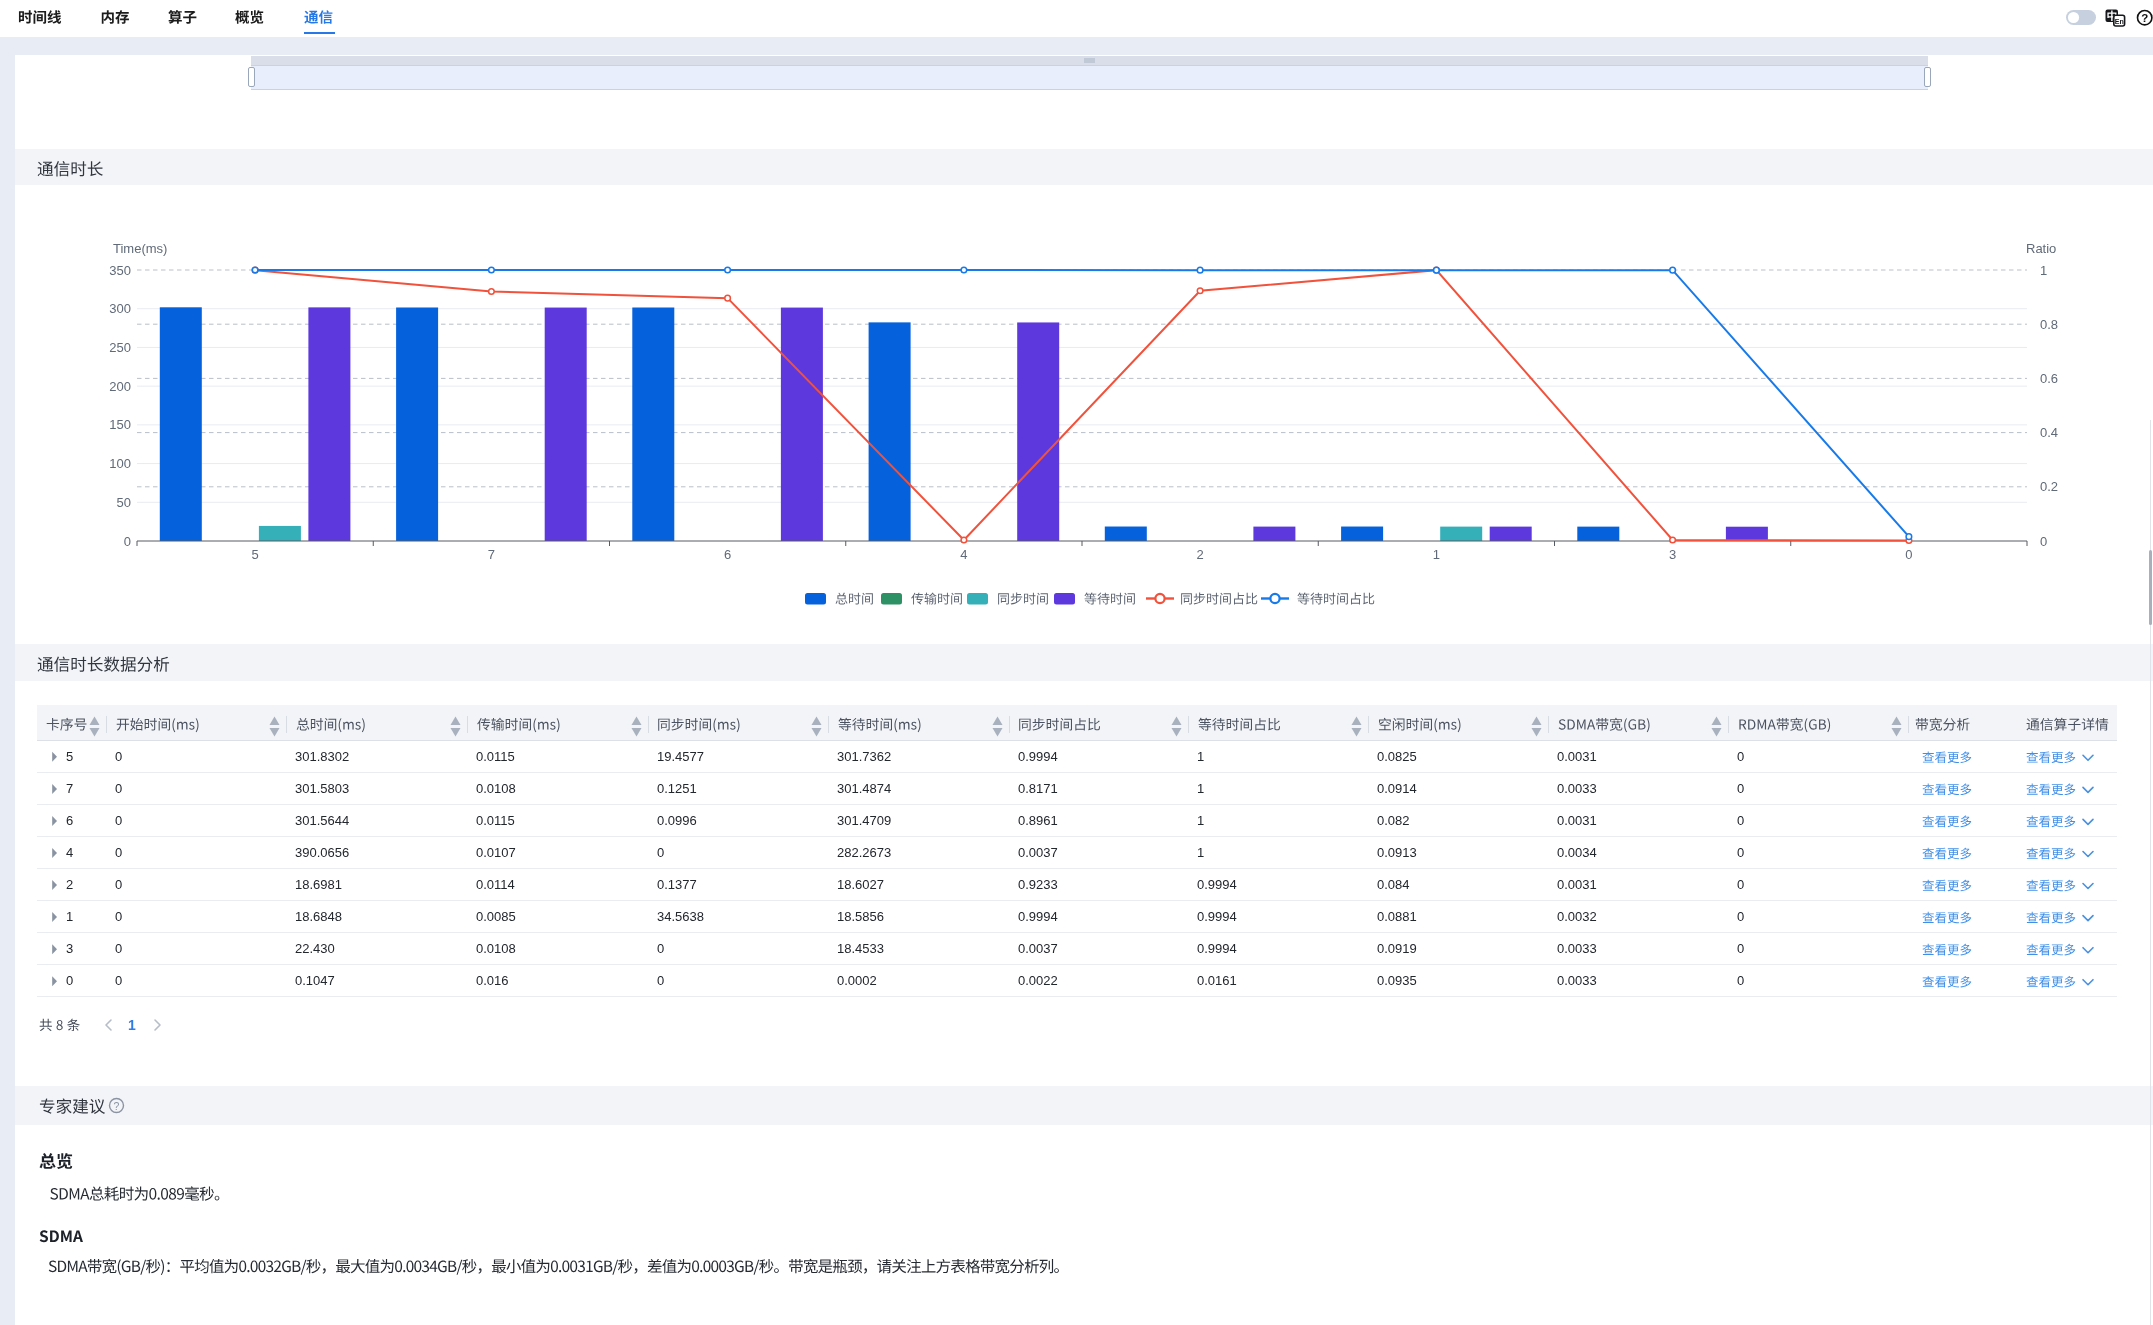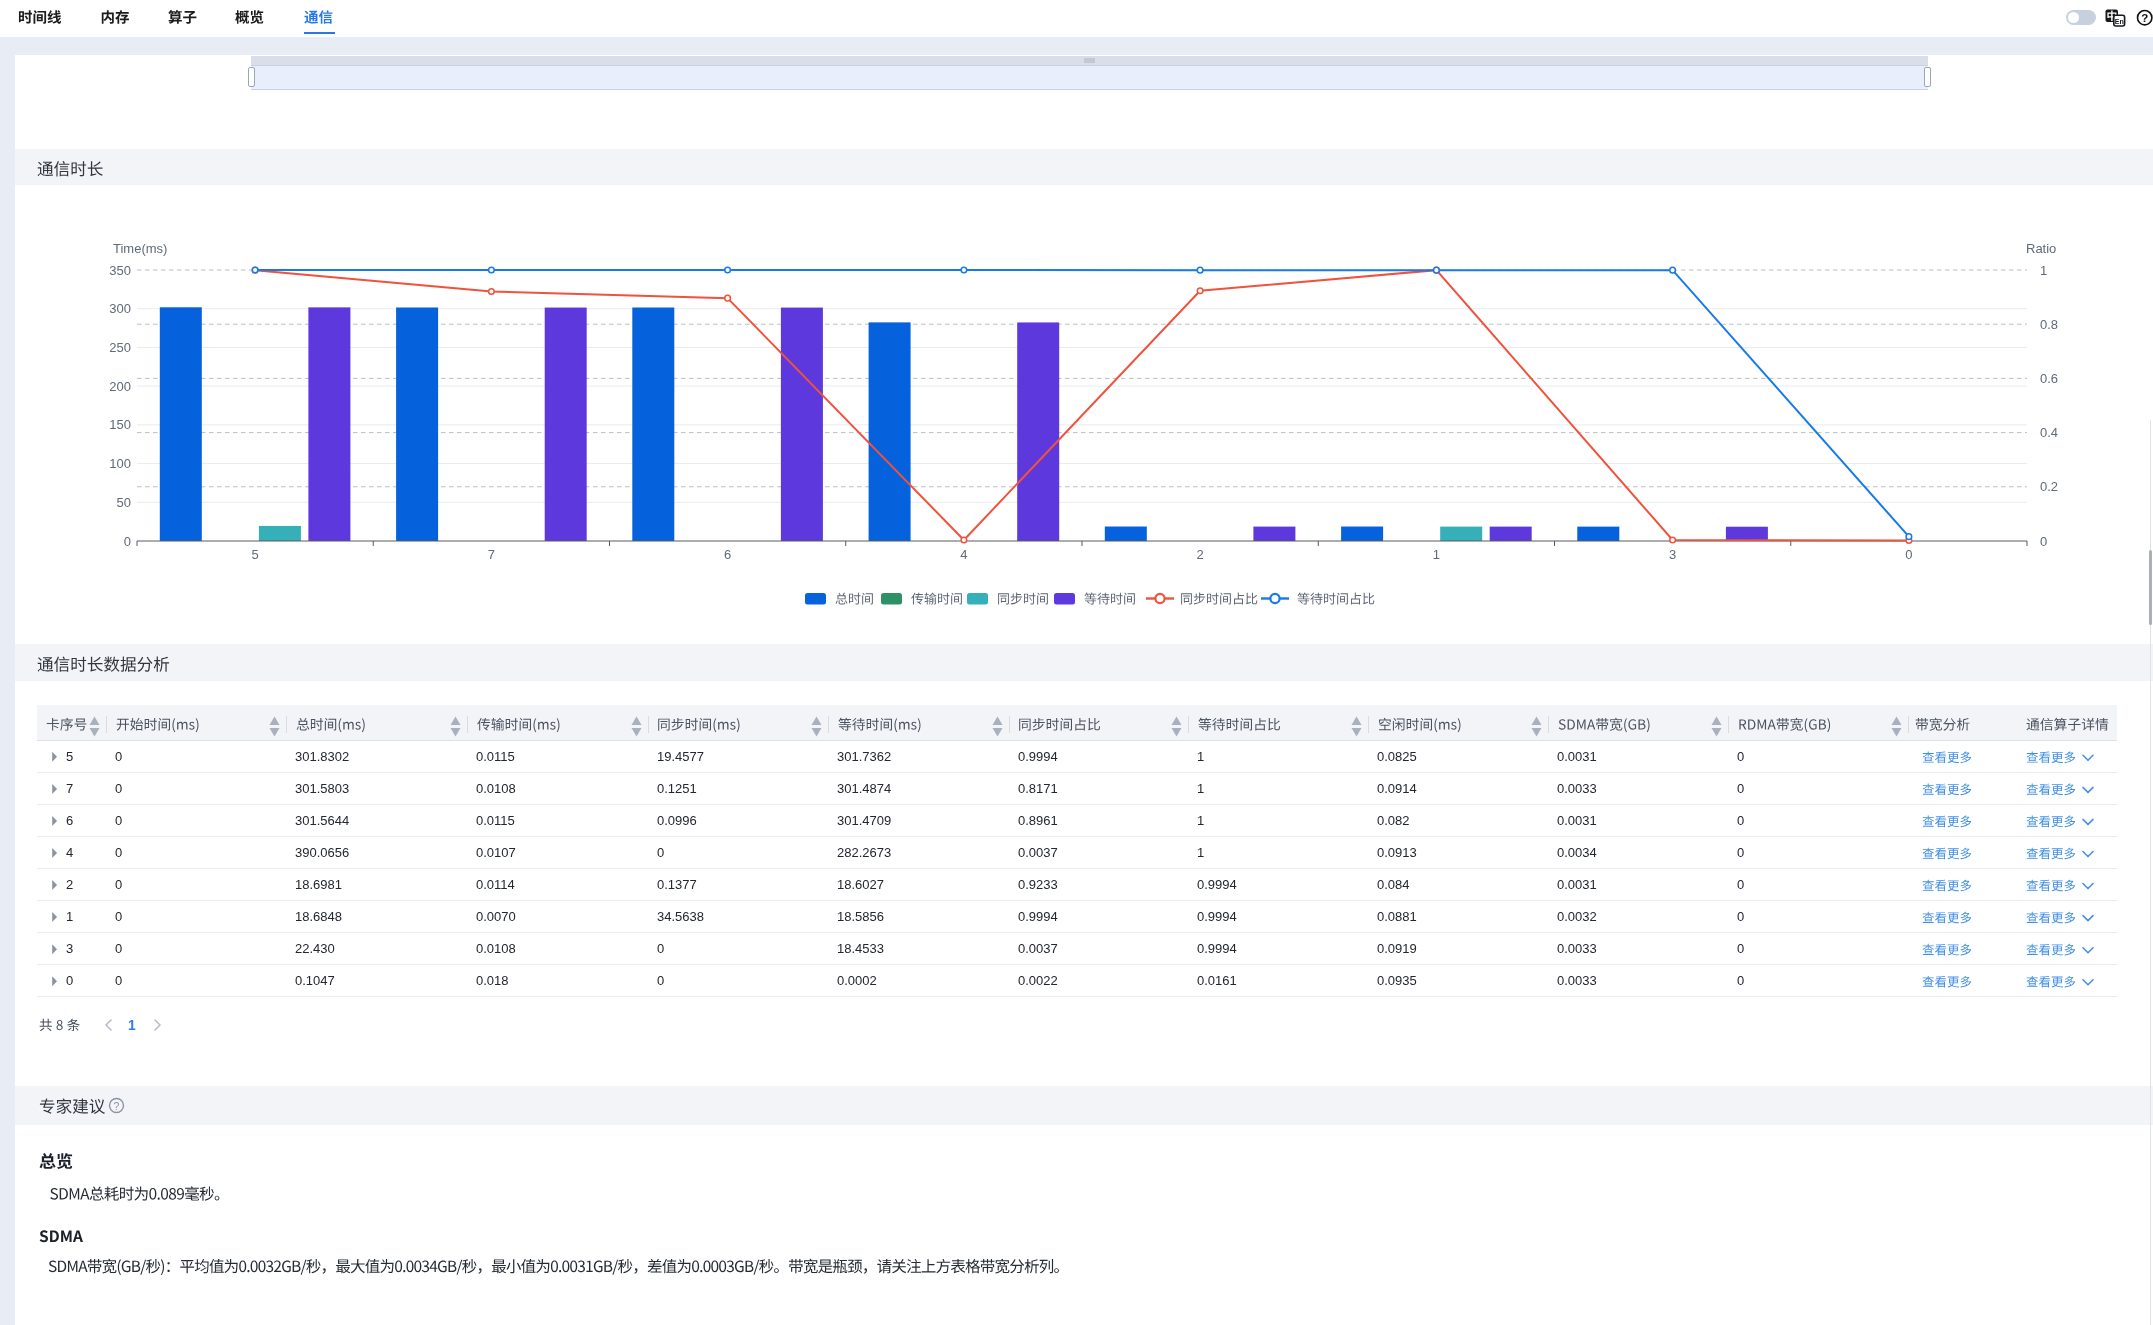--- a/index.html
+++ b/index.html
@@ -229,21 +229,21 @@
           <td>0.084</td>
           <td>0.0031</td>
           <td>0</td>
           <td></td>
           <td></td>
         </tr>
         <tr class="dr">
           <td class="c1">1</td>
           <td>0</td>
           <td>18.6848</td>
-          <td>0.0070</td>
+          <td>0.0085</td>
           <td>34.5638</td>
           <td>18.5856</td>
           <td>0.9994</td>
           <td>0.9994</td>
           <td>0.0881</td>
           <td>0.0032</td>
           <td>0</td>
           <td></td>
           <td></td>
         </tr>
@@ -259,21 +259,21 @@
           <td>0.0919</td>
           <td>0.0033</td>
           <td>0</td>
           <td></td>
           <td></td>
         </tr>
         <tr class="dr">
           <td class="c1">0</td>
           <td>0</td>
           <td>0.1047</td>
-          <td>0.018</td>
+          <td>0.016</td>
           <td>0</td>
           <td>0.0002</td>
           <td>0.0022</td>
           <td>0.0161</td>
           <td>0.0935</td>
           <td>0.0033</td>
           <td>0</td>
           <td></td>
           <td></td>
         </tr>

